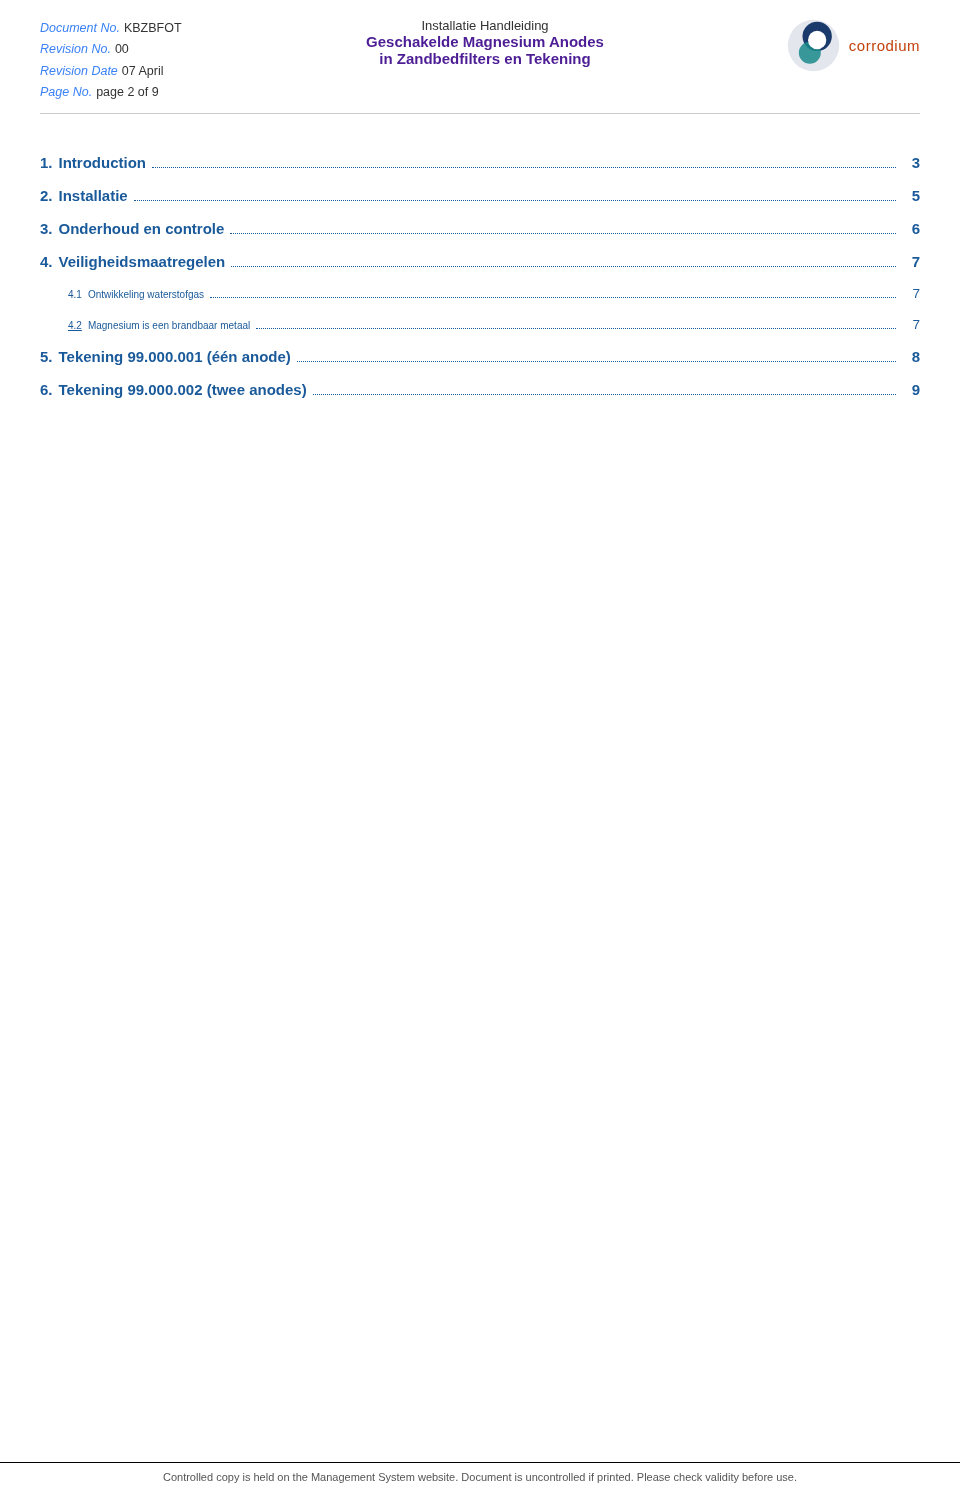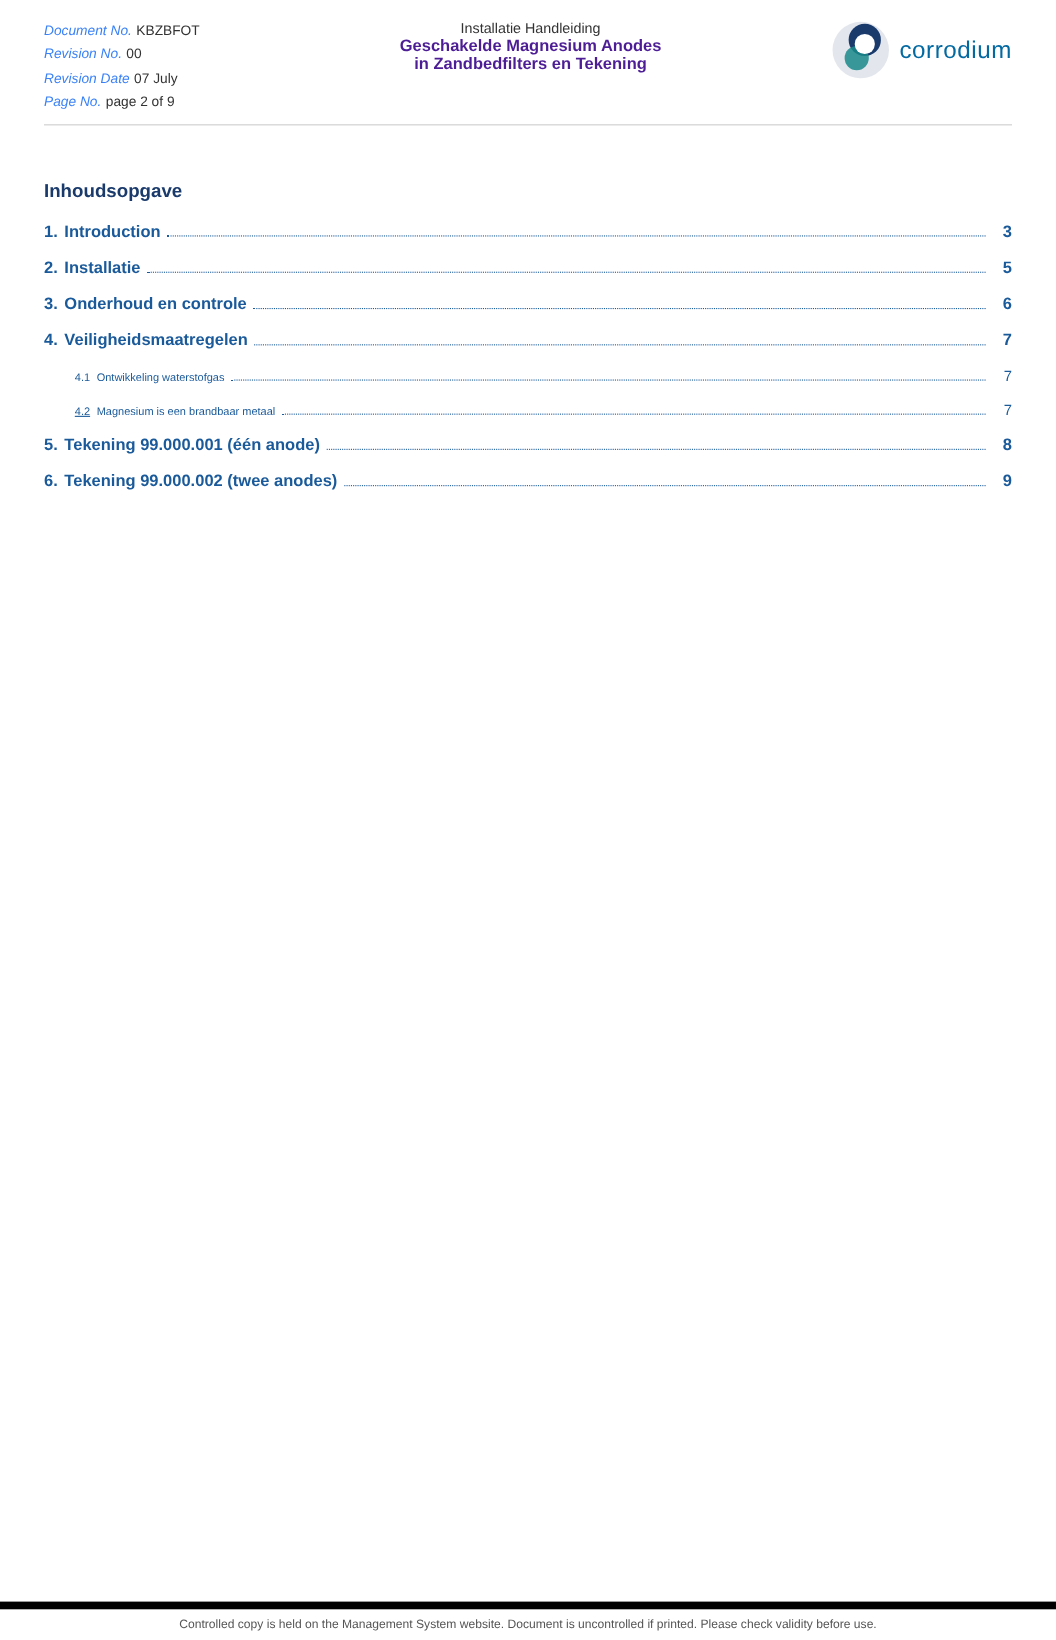--- a/index.html
+++ b/index.html
@@ -90,22 +90,22 @@
       align-items: center;
       gap: 8px;
     }
 
     .logo-icon {
       width: 55px;
       height: 55px;
     }
 
     .logo-text {
-      font-size: 22px;
-      color: #0369a1;
+      font-size: 15px;
+      color: #c2410c;
       font-style: normal;
       letter-spacing: 0.5px;
       font-weight: 400;
     }
 
     
     .header-divider {
       border: none;
       border-top: 1.5px solid #ccc;
       margin: 0 40px;
@@ -182,21 +182,21 @@
       width: 100%;
       margin-bottom: 8px;
     }
 
     
     .footer {
       position: absolute;
       bottom: 0;
       left: 0;
       right: 0;
-      border-top: 7px solid #000000;
+      border-top: 1px solid #000000;
       padding: 8px 40px;
       font-size: 11px;
       color: #555;
       text-align: center;
     }
   </style>
 </head>
 <body>
 
 <div class="page-wrapper">
@@ -207,21 +207,21 @@
       <div class="row">
         <span class="field-label">Document No.</span>
         <span class="field-value">KBZBFOT</span>
       </div>
       <div class="row">
         <span class="field-label">Revision No.</span>
         <span class="field-value">00</span>
       </div>
       <div class="row">
         <span class="field-label">Revision Date</span>
-        <span class="field-value">07 July</span>
+        <span class="field-value">07 April</span>
       </div>
       <div class="row">
         <span class="field-label">Page No.</span>
         <span class="field-value">page 2 of 9</span>
       </div>
     </div>
 
     <div class="header-center">
       <span class="subtitle">Installatie Handleiding</span>
       <span class="title">Geschakelde Magnesium Anodes</span>
@@ -243,21 +243,20 @@
           <circle cx="34" cy="24" r="10" fill="#fff"></circle>
         </svg>
         <span class="logo-text">corrodium</span>
       </div>
     </div>
   </div>
 
   <hr class="header-divider">
 
   <div class="main-content">
-    <h2 class="section-heading">Inhoudsopgave</h2>
 
     <ul class="toc-list">
 
       <li class="toc-item">
         <div class="toc-item-row">
           <span class="toc-item-main">1.</span>
           <span style="width:6px"></span>
           <span class="toc-item-main">Introduction</span>
           <span class="toc-dots"></span>
           <span class="toc-page">3</span>

